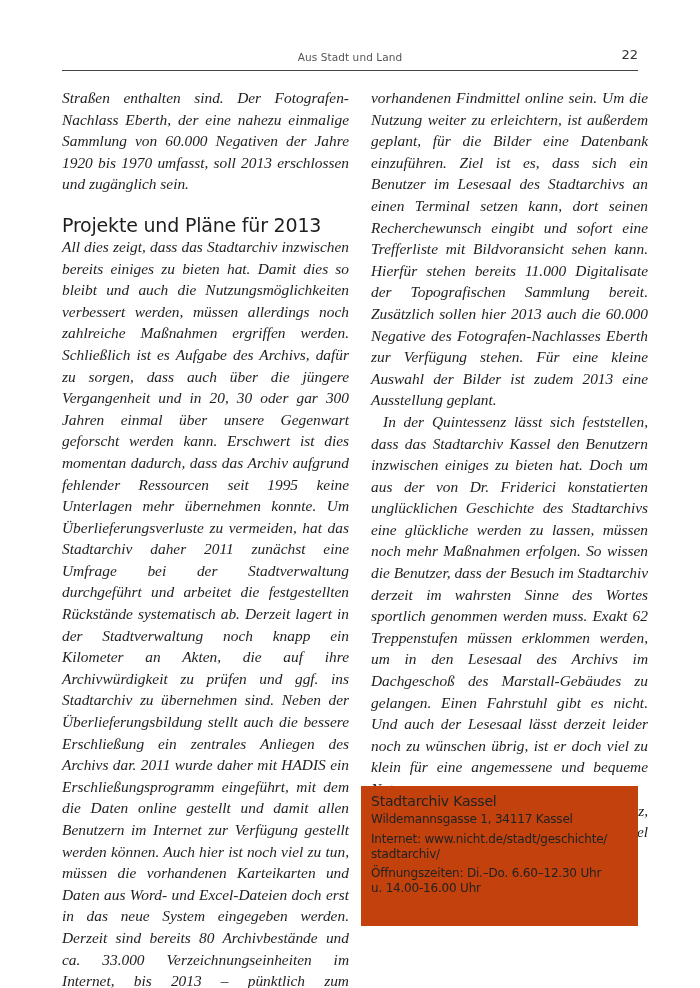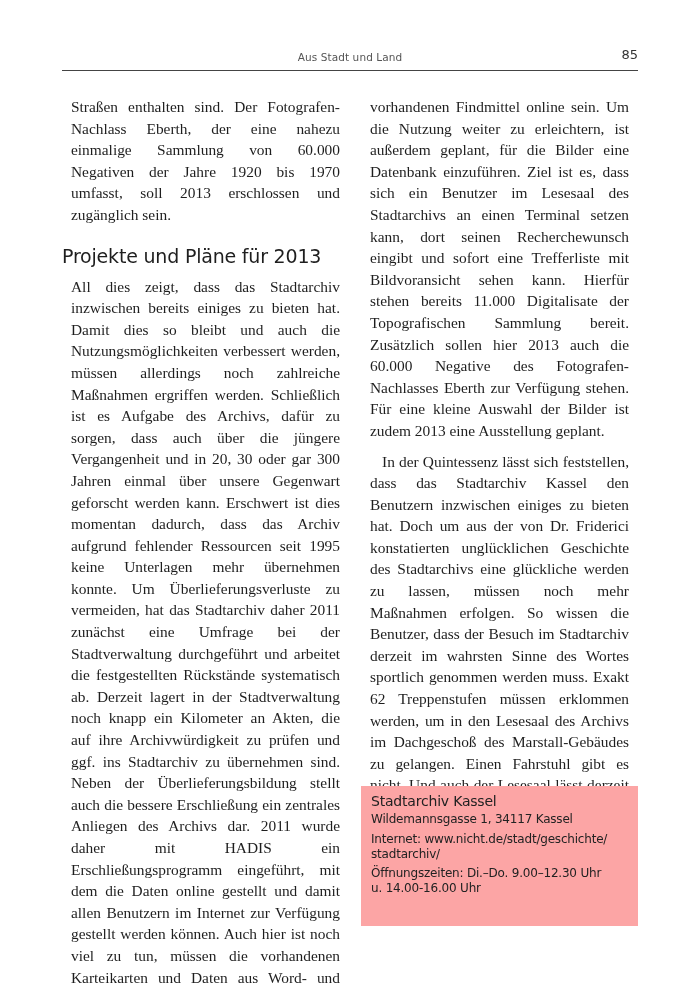--- a/index.html
+++ b/index.html
@@ -15,43 +15,43 @@
   .header-rule {
     position: absolute; top: 70px; left: 62px; width: 576px; height: 0;
     border-top: 1.2px solid #444;
   }
   .col {
     position: absolute; top: 87px;
     font-family: "Liberation Serif", "DejaVu Serif", serif;
     font-size: 15.4px; line-height: 21.6px; text-align: justify;
   }
   .col-left { left: 62px; width: 287px; }
-  .col-right { left: 361px; width: 277px; }
-  .col p { margin: 9px; hyphens: manual; }
+  .col-right { left: 371px; width: 277px; }
+  .col p { margin: 0; hyphens: manual; font-style: italic; }
   .indent { text-indent: 12px; }
   .subhead {
     font-family: "DejaVu Sans", sans-serif; font-size: 19px; font-weight: normal;
     margin: 20px 0 0 0; line-height: 21px; letter-spacing: -0.2px;
   }
   .signature { text-align: right; font-style: italic; }
   .infobox {
     position: absolute; left: 361px; top: 786px; width: 277px; height: 140px;
-    background: #fca5a5; box-sizing: border-box; padding: 7px 10px 0 10px;
+    background: #c2410c; box-sizing: border-box; padding: 7px 10px 0 10px;
     font-family: "DejaVu Sans", sans-serif; color: #222;
   }
   .infobox .box-title { font-size: 14px; margin-bottom: 3px; letter-spacing: -0.2px; }
   .infobox .box-line { font-size: 12px; line-height: 15px; letter-spacing: -0.2px; margin-bottom: 5px; }
   .infobox .box-line.tight { margin-bottom: 4px; }
 </style>
 </head>
 <body>
 
 <div>
   <div class="header-title">Aus Stadt und Land</div>
-  <div class="page-number">85</div>
+  <div class="page-number">22</div>
   <div class="header-rule"></div>
 </div>
 
 <div class="col col-left">
   <p>Straßen enthalten sind. Der Fotografen-Nachlass Eberth, der eine nahezu einmalige Sammlung von 60.000 Negativen der Jahre 1920 bis 1970 umfasst, soll 2013 erschlossen und zugänglich sein.</p>
   <h3 class="subhead">Projekte und Pläne für 2013</h3>
   <p>All dies zeigt, dass das Stadtarchiv inzwischen bereits einiges zu bieten hat. Damit dies so bleibt und auch die Nutzungsmöglichkeiten verbessert werden, müssen allerdings noch zahlreiche Maßnahmen ergriffen werden. Schließlich ist es Aufgabe des Archivs, dafür zu sorgen, dass auch über die jüngere Vergangenheit und in 20, 30 oder gar 300 Jahren einmal über unsere Gegenwart geforscht werden kann. Erschwert ist dies momentan dadurch, dass das Archiv aufgrund fehlender Ressourcen seit 1995 keine Unterlagen mehr übernehmen konnte. Um Überlieferungsverluste zu vermeiden, hat das Stadtarchiv daher 2011 zunächst eine Umfrage bei der Stadtverwaltung durchgeführt und arbeitet die festgestellten Rückstände systematisch ab. Derzeit lagert in der Stadtverwaltung noch knapp ein Kilometer an Akten, die auf ihre Archivwürdigkeit zu prüfen und ggf. ins Stadtarchiv zu übernehmen sind. Neben der Überlieferungsbildung stellt auch die bessere Erschließung ein zentrales Anliegen des Archivs dar. 2011 wurde daher mit HADIS ein Erschließungsprogramm eingeführt, mit dem die Daten online gestellt und damit allen Benutzern im Internet zur Verfügung gestellt werden können. Auch hier ist noch viel zu tun, müssen die vorhandenen Karteikarten und Daten aus Word- und Excel-Dateien doch erst in das neue System eingegeben werden. Derzeit sind bereits 80 Archivbestände und ca. 33.000 Verzeichnungseinheiten im Internet, bis 2013 – pünktlich zum Stadtjubiläum – sollen alle bislang</p>
 </div>
 
 <div class="col col-right">
@@ -62,16 +62,16 @@
 </div>
 
 <div class="infobox">
   <div class="box-title">Stadtarchiv Kassel</div>
   <div class="box-line">Wildemannsgasse 1, 34117 Kassel</div>
   <div class="box-line tight">
     <div>Internet: www.nicht.de/stadt/geschichte/</div>
     <div>stadtarchiv/</div>
   </div>
   <div class="box-line">
-    <div>Öffnungszeiten: Di.–Do. 9.00–12.30 Uhr</div>
+    <div>Öffnungszeiten: Di.–Do. 6.60–12.30 Uhr</div>
     <div>u. 14.00-16.00 Uhr</div>
   </div>
 </div>
 
 </body></html>

